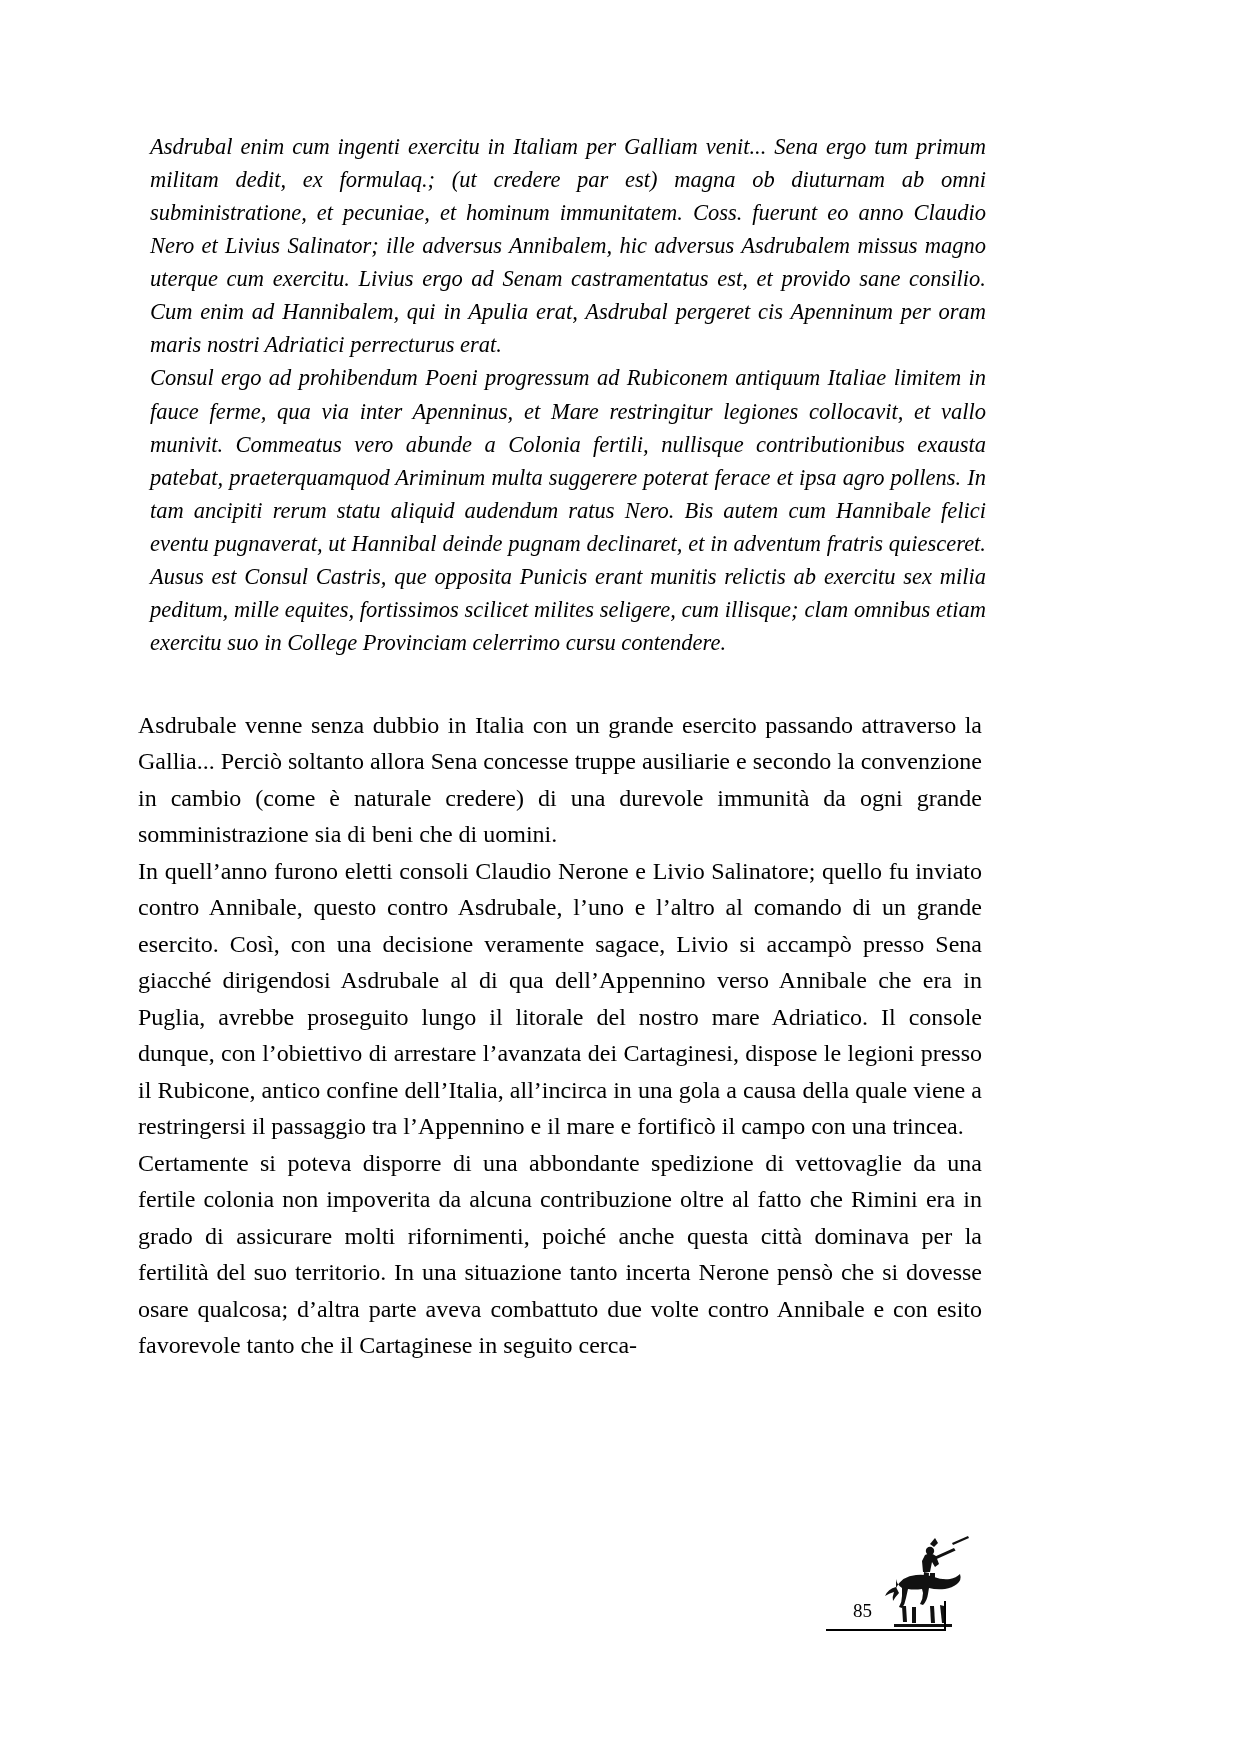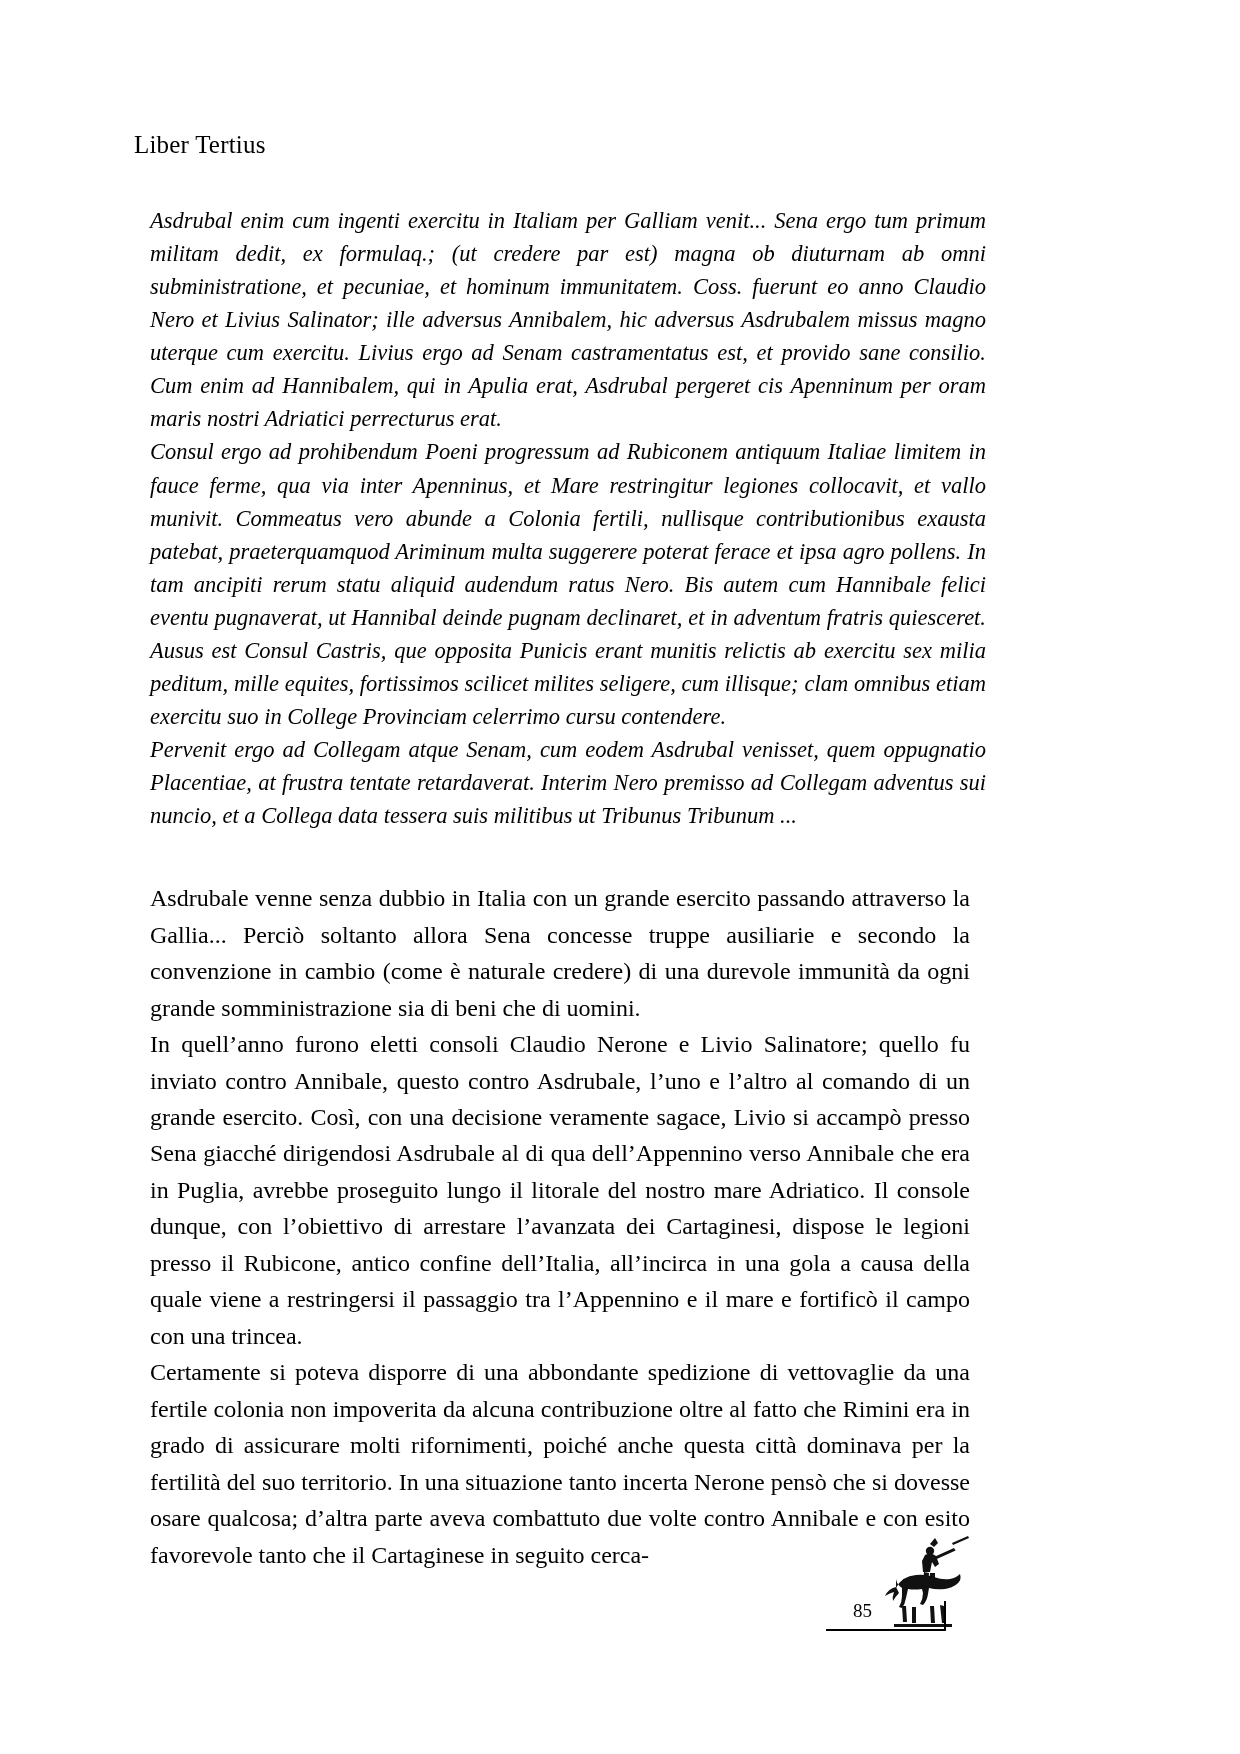--- a/index.html
+++ b/index.html
@@ -43,21 +43,21 @@
     margin: 0 0 48px 16px;
   }
   .latin-block p {
     margin: 0;
   }
   .italian-block {
     font-size: 24px;
     line-height: 1.52;
     text-align: justify;
     text-justify: inter-word;
-    margin: 16px;
+    margin: 4px;
   }
   .italian-block p {
     margin: 0;
   }
   .emblem {
     position: absolute;
     left: 868px;
     top: 1530px;
     width: 120px;
     height: 120px;
@@ -87,26 +87,24 @@
     background: #000;
   }
 </style>
 </head>
 <body>
 
 <div class="page">
 
   <div class="content">
 
-    <div class="chapter-title">Liber Tertius</div>
 
     <div class="latin-block">
       <p>Asdrubal enim cum ingenti exercitu in Italiam per Galliam venit... Sena ergo tum primum militam dedit, ex formulaq.; (ut credere par est) magna ob diuturnam ab omni subministratione, et pecuniae, et hominum immunitatem. Coss. fuerunt eo anno Claudio Nero et Livius Salinator; ille adversus Annibalem, hic adversus Asdrubalem missus magno uterque cum exercitu. Livius ergo ad Senam castramentatus est, et provido sane consilio. Cum enim ad Hannibalem, qui in Apulia erat, Asdrubal pergeret cis Apenninum per oram maris nostri Adriatici perrecturus erat.</p>
       <p>Consul ergo ad prohibendum Poeni progressum ad Rubiconem antiquum Italiae limitem in fauce ferme, qua via inter Apenninus, et Mare restringitur legiones collocavit, et vallo munivit. Commeatus vero abunde a Colonia fertili, nullisque contributionibus exausta patebat, praeterquamquod Ariminum multa suggerere poterat ferace et ipsa agro pollens. In tam ancipiti rerum statu aliquid audendum ratus Nero. Bis autem cum Hannibale felici eventu pugnaverat, ut Hannibal deinde pugnam declinaret, et in adventum fratris quiesceret. Ausus est Consul Castris, que opposita Punicis erant munitis relictis ab exercitu sex milia peditum, mille equites, fortissimos scilicet milites seligere, cum illisque; clam omnibus etiam exercitu suo in College Provinciam celerrimo cursu contendere.</p>
-      <p>Pervenit ergo ad Collegam atque Senam, cum eodem Asdrubal venisset, quem oppugnatio Placentiae, at frustra tentate retardaverat. Interim Nero premisso ad Collegam adventus sui nuncio, et a Collega data tessera suis militibus ut Tribunus Tribunum ...</p>
     </div>
 
     <div class="italian-block">
       <p>Asdrubale venne senza dubbio in Italia con un grande esercito passando attraverso la Gallia... Perciò soltanto allora Sena concesse truppe ausiliarie e secondo la convenzione in cambio (come è naturale credere) di una durevole immunità da ogni grande somministrazione sia di beni che di uomini.</p>
       <p>In quell’anno furono eletti consoli Claudio Nerone e Livio Salinatore; quello fu inviato contro Annibale, questo contro Asdrubale, l’uno e l’altro al comando di un grande esercito. Così, con una decisione veramente sagace, Livio si accampò presso Sena giacché dirigendosi Asdrubale al di qua dell’Appennino verso Annibale che era in Puglia, avrebbe proseguito lungo il litorale del nostro mare Adriatico. Il console dunque, con l’obiettivo di arrestare l’avanzata dei Cartaginesi, dispose le legioni presso il Rubicone, antico confine dell’Italia, all’incirca in una gola a causa della quale viene a restringersi il passaggio tra l’Appennino e il mare e fortificò il campo con una trincea.</p>
       <p>Certamente si poteva disporre di una abbondante spedizione di vettovaglie da una fertile colonia non impoverita da alcuna contribuzione oltre al fatto che Rimini era in grado di assicurare molti rifornimenti, poiché anche questa città dominava per la fertilità del suo territorio. In una situazione tanto incerta Nerone pensò che si dovesse osare qualcosa; d’altra parte aveva combattuto due volte contro Annibale e con esito favorevole tanto che il Cartaginese in seguito cerca-</p>
     </div>
 
   </div>
 

